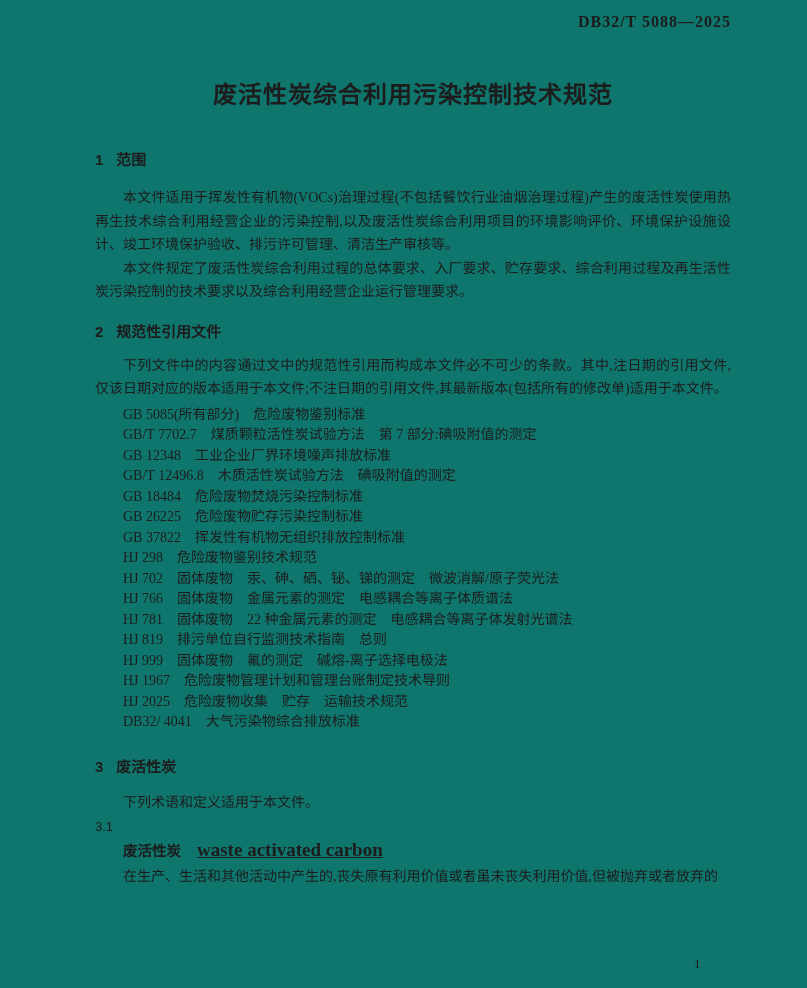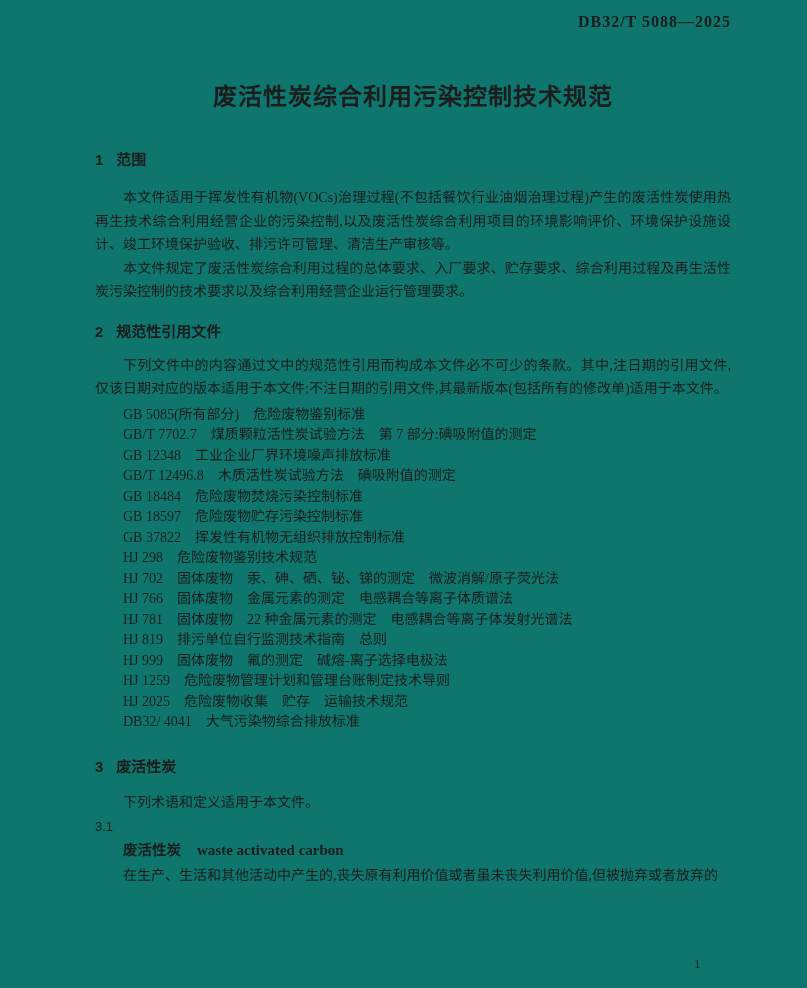--- a/index.html
+++ b/index.html
@@ -19,21 +19,21 @@
     text-align: right;
     font-family: "Liberation Serif", "DejaVu Serif", serif;
     font-weight: 700;
     font-size: 16px;
     line-height: 20px;
     letter-spacing: 1px;
   }
   .doc-title {
     margin-top: 50px;
     text-align: center;
-    font-family: Liberation Sans, sans-serif;
+    font-family: Liberation Mono, monospace;
     font-weight: 700;
     font-size: 24px;
     line-height: 30px;
     letter-spacing: 1px;
   }
   .sec-heading {
     font-family: "Liberation Sans", "DejaVu Sans", sans-serif;
     font-weight: 700;
     font-size: 15px;
     line-height: 20px;
@@ -70,22 +70,23 @@
     line-height: 21px;
   }
   .term-name-zh {
     font-family: "Liberation Sans", "DejaVu Sans", sans-serif;
     font-weight: 700;
     font-size: 14.5px;
   }
   .term-name-en {
     font-family: "Liberation Serif", "DejaVu Serif", serif;
     font-weight: 700;
-    font-size: 15px;
+    font-size: 19px;
     margin-left: 16px;
+    text-decoration: underline;
   }
   .term-def { margin-top: 3px; }
   .page-number {
     position: absolute;
     left: 694px;
     top: 956px;
     font-size: 13px;
     font-family: "Liberation Serif", "DejaVu Serif", serif;
   }
 </style>
@@ -112,29 +113,29 @@
   </div>
 
   <p class="para sec2-intro">下列文件中的内容通过文中的规范性引用而构成本文件必不可少的条款。其中,注日期的引用文件,仅该日期对应的版本适用于本文件;不注日期的引用文件,其最新版本(包括所有的修改单)适用于本文件。</p>
 
   <div class="ref-list">
     <div class="ref-item">GB 5085(所有部分)　危险废物鉴别标准</div>
     <div class="ref-item">GB/T 7702.7　煤质颗粒活性炭试验方法　第 7 部分:碘吸附值的测定</div>
     <div class="ref-item">GB 12348　工业企业厂界环境噪声排放标准</div>
     <div class="ref-item">GB/T 12496.8　木质活性炭试验方法　碘吸附值的测定</div>
     <div class="ref-item">GB 18484　危险废物焚烧污染控制标准</div>
-    <div class="ref-item">GB 18597　危险废物贮存污染控制标准</div>
+    <div class="ref-item">GB 26225　危险废物贮存污染控制标准</div>
     <div class="ref-item">GB 37822　挥发性有机物无组织排放控制标准</div>
     <div class="ref-item">HJ 298　危险废物鉴别技术规范</div>
     <div class="ref-item">HJ 702　固体废物　汞、砷、硒、铋、锑的测定　微波消解/原子荧光法</div>
     <div class="ref-item">HJ 766　固体废物　金属元素的测定　电感耦合等离子体质谱法</div>
     <div class="ref-item">HJ 781　固体废物　22 种金属元素的测定　电感耦合等离子体发射光谱法</div>
     <div class="ref-item">HJ 819　排污单位自行监测技术指南　总则</div>
     <div class="ref-item">HJ 999　固体废物　氟的测定　碱熔-离子选择电极法</div>
-    <div class="ref-item">HJ 1259　危险废物管理计划和管理台账制定技术导则</div>
+    <div class="ref-item">HJ 1967　危险废物管理计划和管理台账制定技术导则</div>
     <div class="ref-item">HJ 2025　危险废物收集　贮存　运输技术规范</div>
     <div class="ref-item">DB32/ 4041　大气污染物综合排放标准</div>
   </div>
 
   <div class="sec-heading sec3-heading">
     <span class="num">3</span><span>废活性炭</span>
   </div>
 
   <p class="para sec3-intro">下列术语和定义适用于本文件。</p>
 

